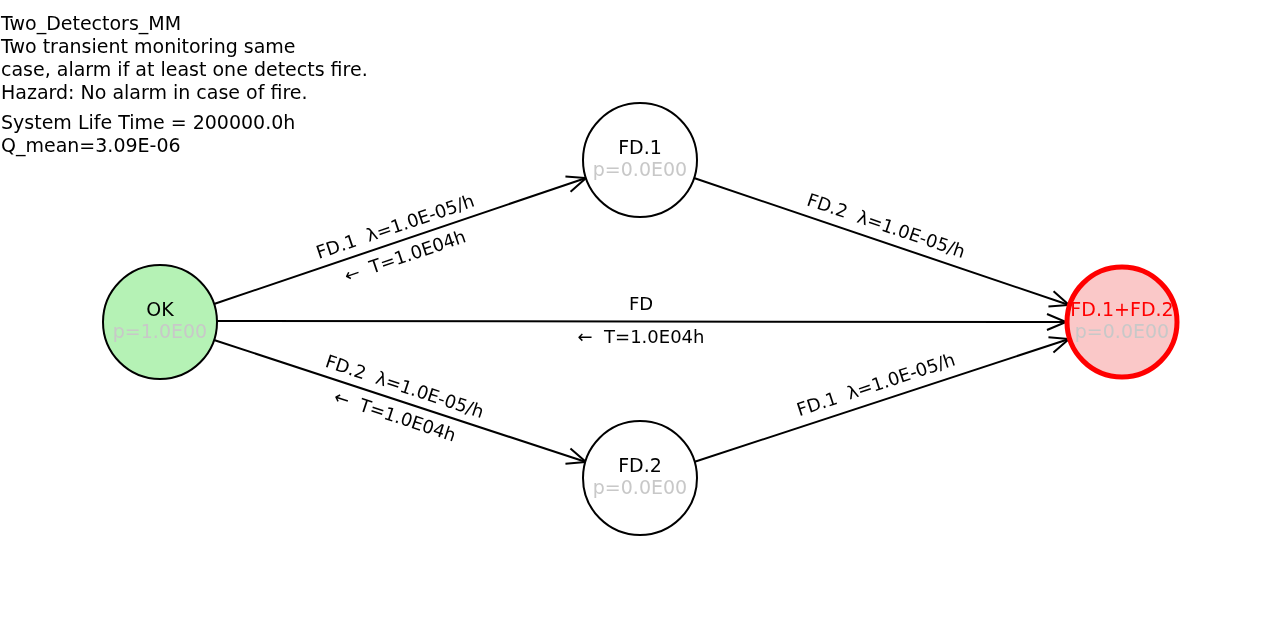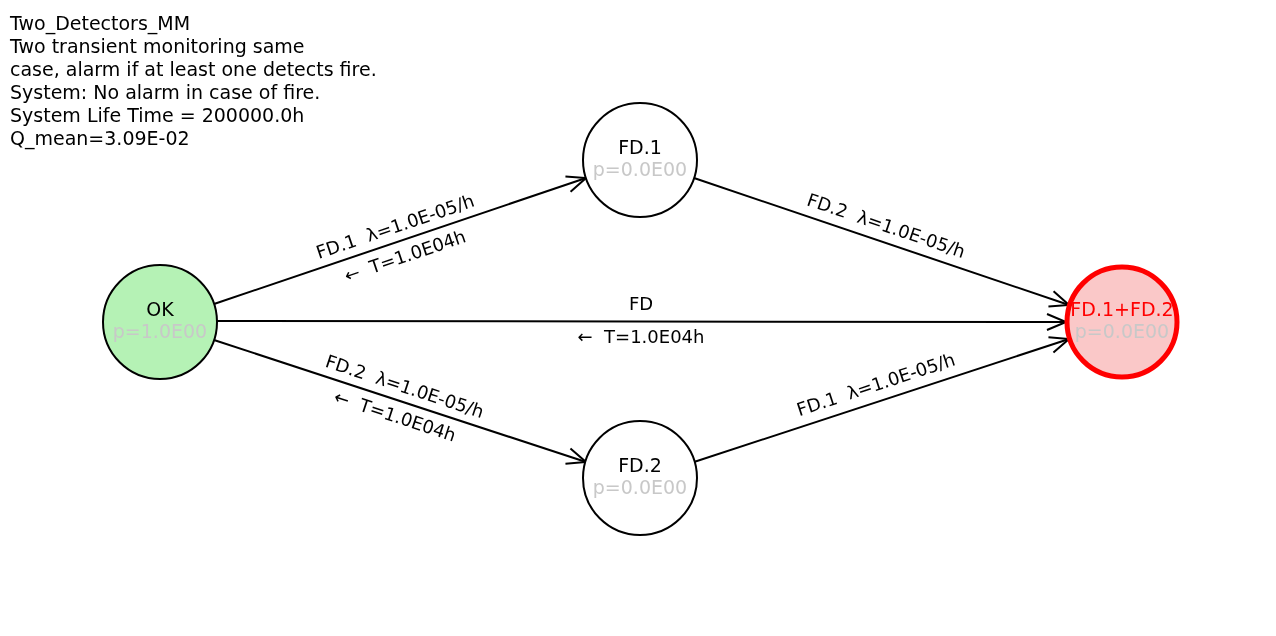--- a/index.html
+++ b/index.html
@@ -10,28 +10,29 @@
   #canvas {
     position: relative;
     width: 1276px;
     height: 636px;
     background: #ffffff;
     font-family: "DejaVu Sans", "Liberation Sans", sans-serif;
     overflow: hidden;
   }
   .info-block {
     position: absolute;
-    left: 10px;
+    left: 1px;
     top: 12px;
     color: #000000;
     font-size: 19px;
     line-height: 23px;
     white-space: nowrap;
   }
   .info-stats {
+    margin-top: 7px;
   }
   svg.diagram {
     position: absolute;
     left: 0;
     top: 0;
     width: 1276px;
     height: 636px;
   }
   .edge-line {
     stroke: #000000;
@@ -70,24 +71,24 @@
 </style>
 </head>
 <body>
 
 <div id="canvas">
 
   <div class="info-block">
     <div>Two_Detectors_MM</div>
     <div>Two transient monitoring same</div>
     <div>case, alarm if at least one detects fire.</div>
-    <div>System: No alarm in case of fire.</div>
+    <div>Hazard: No alarm in case of fire.</div>
     <div class="info-stats">
       <div>System Life Time = 200000.0h</div>
-      <div>Q_mean=3.09E-02</div>
+      <div>Q_mean=3.09E-06</div>
     </div>
   </div>
 
   <svg class="diagram" viewBox="0 0 1276 636">
     <defs>
       <marker id="arrowhead" viewBox="-24 -12 26 24" refX="0" refY="0" markerWidth="26" markerHeight="24" orient="auto" markerUnits="userSpaceOnUse">
         <path d="M -19 -8 L 0 0 L -19 8" fill="none" stroke="#000000" stroke-width="2"></path>
       </marker>
     </defs>
 

